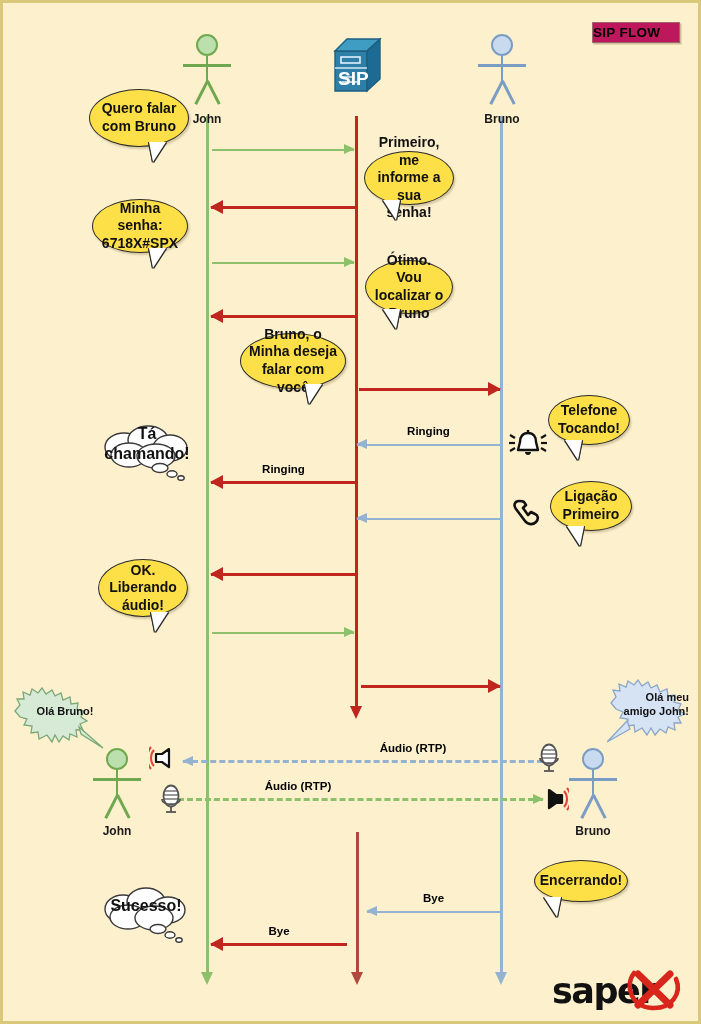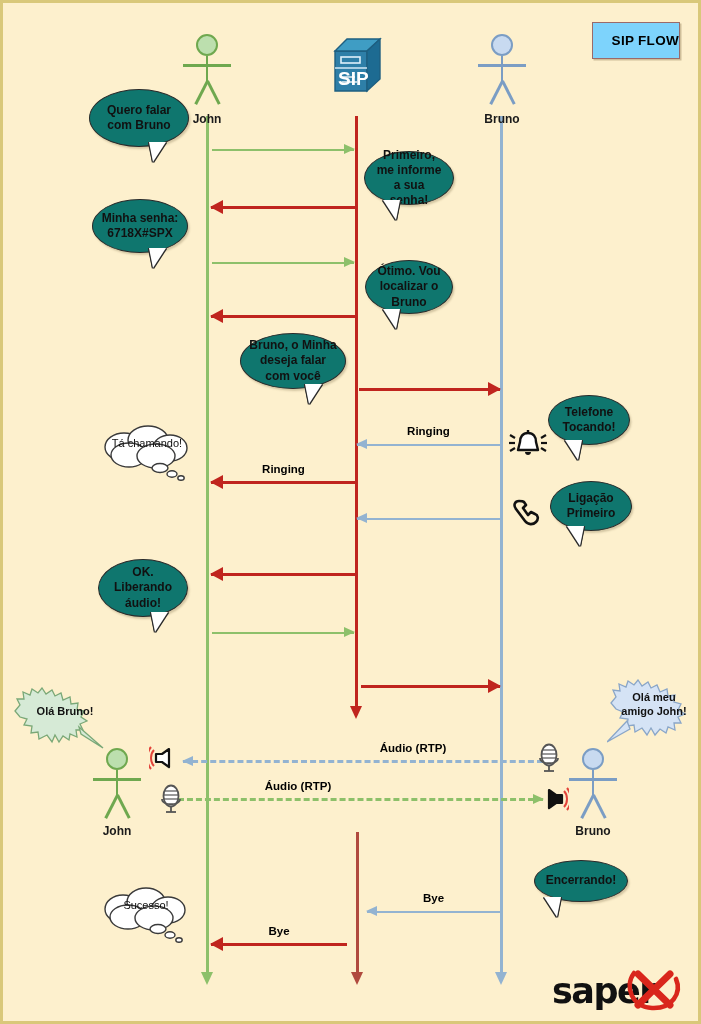--- a/index.html
+++ b/index.html
@@ -13,27 +13,27 @@
     width: 701px;
     height: 1024px;
     background: #fdf0cd;
     border: 3px solid #d9c87a;
     overflow: hidden;
   }
   
   #title-badge {
     position: absolute;
     left: 589px; top: 19px;
-    width: 88px; height: 37px;
-    background: #7dd3fc;
+    width: 88px; height: 21px;
+    background: #be185d;
     border: 1px solid #9a6a6a;
     color: #000;
     font-size: 13.5px; font-weight: bold;
     letter-spacing: .3px;
-    display: flex; align-items: center; justify-content: flex-end;
+    display: flex; align-items: center; justify-content: flex-start;
     box-shadow: 1.5px 1.5px 0 rgba(120,100,60,.35);
   }
   
   .lifeline { position: absolute; }
   .lifeline .stem { position: absolute; left: 0; top: 0; width: 3px; height: 100%; }
   .ll-green .stem { background: #8dc06a; }
   .ll-red   .stem { background: #c0251e; }
   .ll-blue  .stem { background: #93b3d1; }
   .ll-darkred .stem { background: #b04a3e; }
   .arrowend {
@@ -90,26 +90,26 @@
   .c-green { color: #8dc06a; }
   .c-red   { color: #c0251e; }
   .c-blue  { color: #93b3d1; }
 
   
   .msg.dashed .line { background: none; border-top: 3px dashed currentColor; height: 0; top: 7px; }
 
   
   .bubble {
     position: absolute;
-    background: #0f766e;
+    background: #fde047;
     border: 1.6px solid #2b2b2b;
     border-radius: 50% / 50%;
     display: flex; align-items: center; justify-content: center;
     text-align: center;
-    font-size: 12px; font-weight: bold; color: #111;
+    font-size: 14px; font-weight: bold; color: #111;
     line-height: 1.26;
     padding: 4px 8px;
     box-shadow: 1.5px 2px 2px rgba(90,75,40,.25);
   }
   .bubble .tail {
     position: absolute; width: 0; height: 0;
   }
   
   .tail-dr {
     bottom: -16px; right: 22%;
@@ -125,30 +125,30 @@
     border-left: 13px solid transparent;
     border-top: 20px solid #fff;
     filter: drop-shadow(0 1.2px 0 #2b2b2b) drop-shadow(1px 0 0 #2b2b2b) drop-shadow(-1px 0 0 #2b2b2b);
   }
 
   
   .thought { position: absolute; }
   .thought .txt {
     position: absolute; left: 0; top: 0; width: 100%; height: 100%;
     display: flex; align-items: center; justify-content: center;
-    font-size: 11px; font-weight: normal; color: #111;
+    text-align: center; font-size: 16px; font-weight: bold; color: #111;
     line-height: 1.25;
   }
 
   
   .spiky { position: absolute; }
   .spiky .txt {
     position: absolute; left: 0; top: 0; width: 100%; height: 100%;
     display: flex; align-items: center; justify-content: center;
-    text-align: center; font-size: 11px; font-weight: bold; color: #111;
+    text-align: right; font-size: 11px; font-weight: bold; color: #111;
     line-height: 1.3; padding: 0 12px;
   }
 
   
   .icon-abs { position: absolute; }
 
   
   #saper-logo {
     position: absolute; left: 549px; top: 962px;
     width: 130px; height: 48px;

